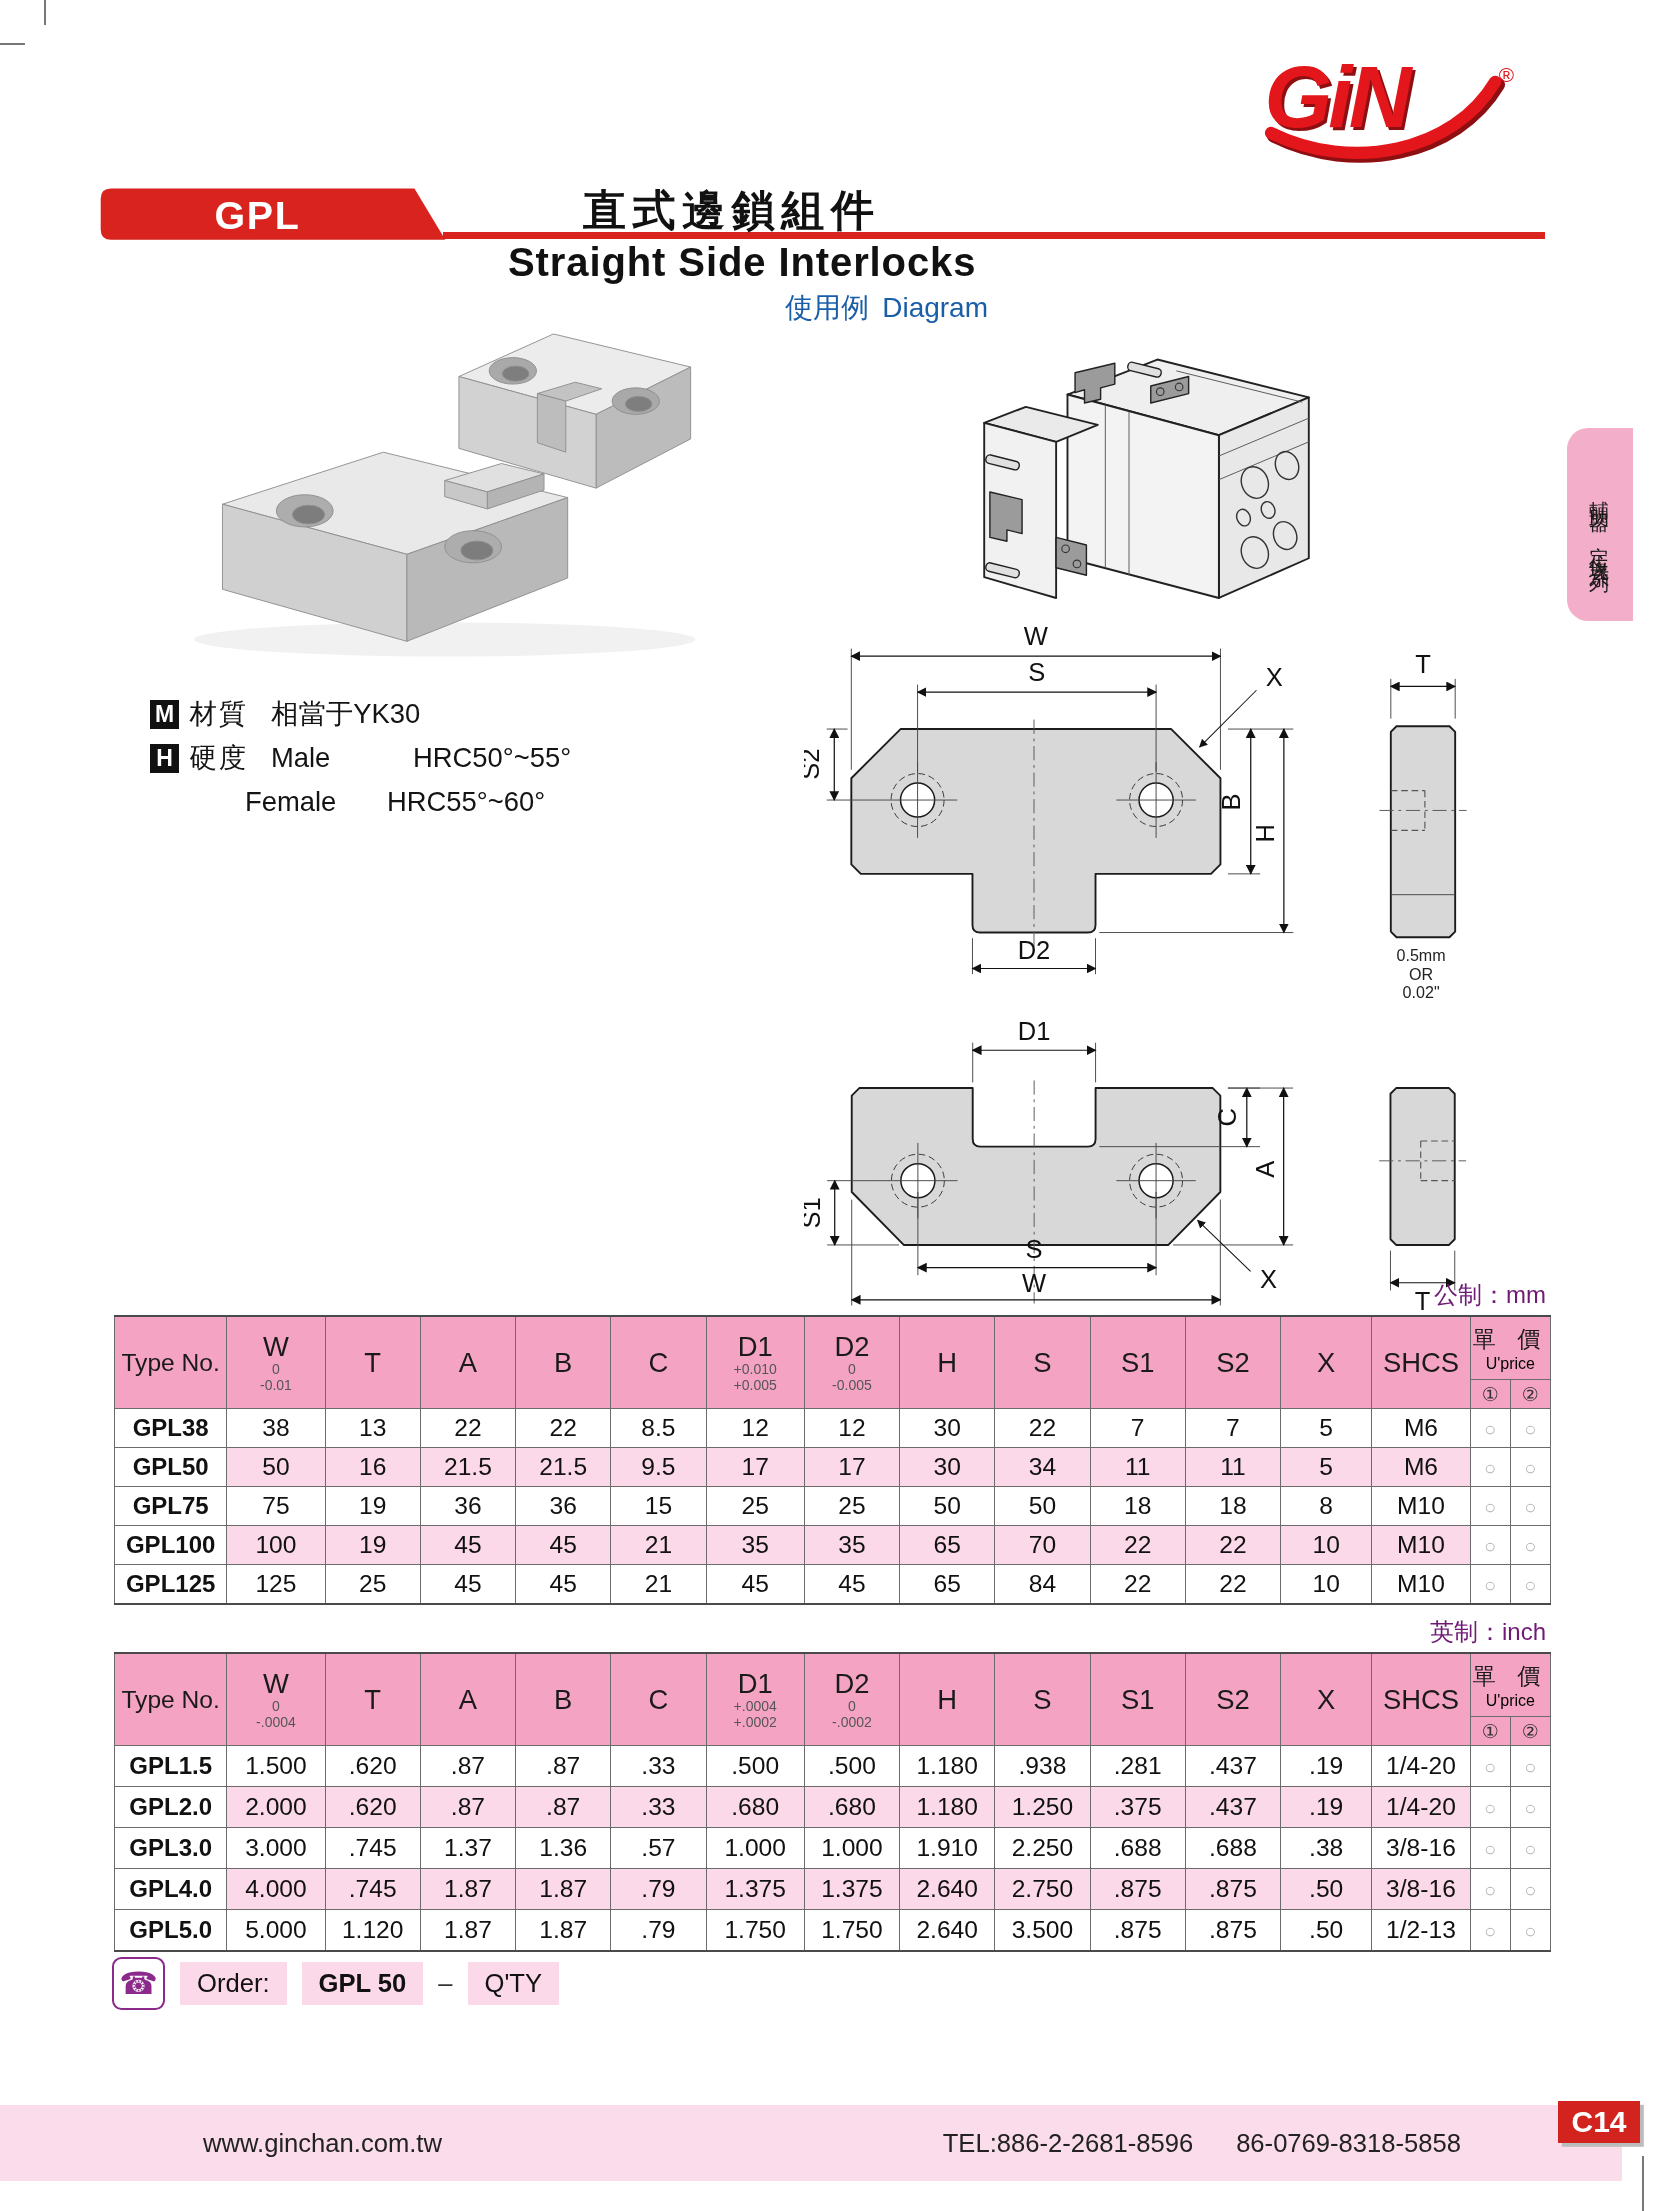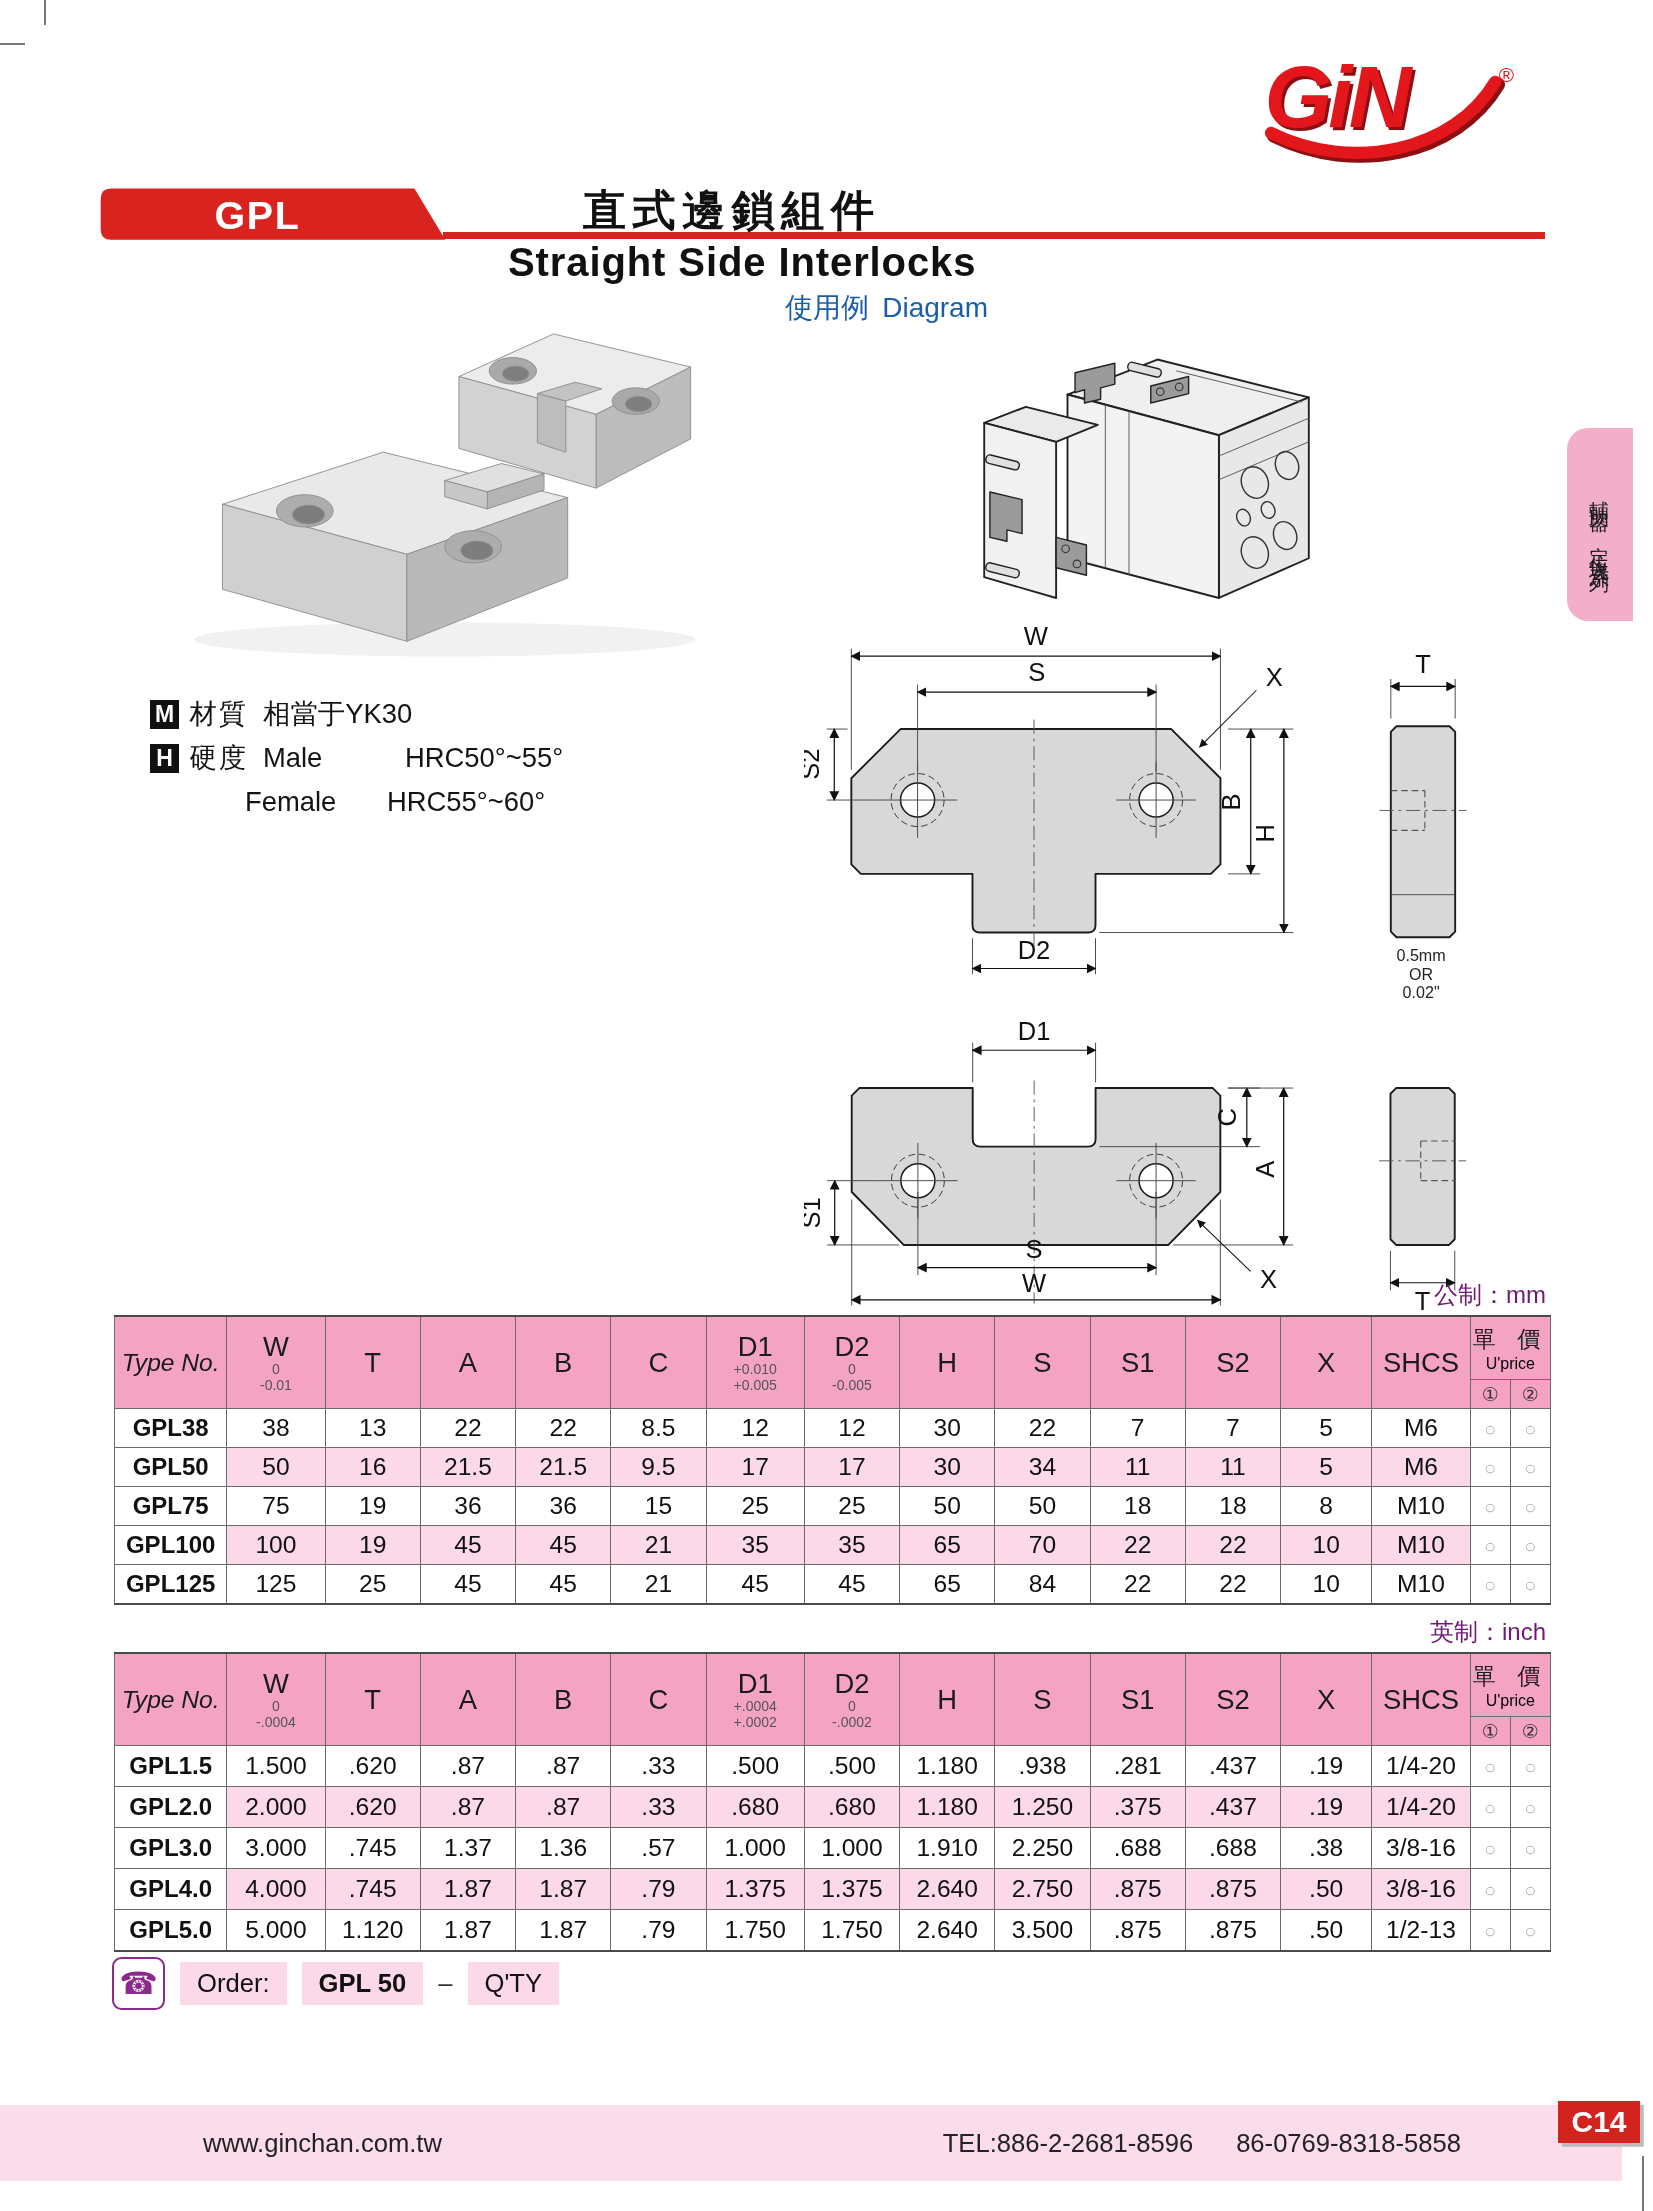--- a/index.html
+++ b/index.html
@@ -21,21 +21,21 @@
   .title-zh{font-size:43px;font-weight:bold;letter-spacing:6.6px;color:#111;}
   .title-en{font-size:40px;font-weight:bold;color:#111;margin-left:21px;letter-spacing:0.9px;}
   
   .diagram-label{position:absolute;left:785px;top:289px;font-size:28px;color:var(--blue);}
   .diagram-label .en{margin-left:13.2px;}
   
   .material{position:absolute;left:150px;top:692px;font-size:27.4px;color:#141414;}
   .mat-line{height:44px;display:flex;align-items:center;}
   .mbadge{display:inline-flex;width:29px;height:29px;background:#111;color:#fff;
           font-size:23px;font-weight:bold;align-items:center;justify-content:center;margin-right:10.4px;}
-  .mlbl{margin-right:15px;letter-spacing:1.9px;}
+  .mlbl{margin-right:23px;letter-spacing:1.9px;}
   .mcol{display:inline-block;width:142px;}
   .indent{padding-left:95px;}
   
   svg{font-family:"Liberation Sans",sans-serif;}
   .dwg{position:absolute;}
   .part{fill:var(--partgray);stroke:#1c1c1c;stroke-width:2;stroke-linejoin:round;}
   .hole{fill:#fff;stroke:#1c1c1c;stroke-width:1.6;}
   .dashc{fill:none;stroke:#333;stroke-width:1;stroke-dasharray:7 4;}
   .thin{stroke:#444;stroke-width:1;fill:none;}
   .dim1{stroke:#111;stroke-width:1.3;marker-start:url(#ah1);marker-end:url(#ah1);}
@@ -49,21 +49,21 @@
   
   .unit-label{position:absolute;left:1088px;width:458px;text-align:right;font-size:24px;color:#701a75;}
   
   .ctable{position:absolute;left:114px;border-collapse:collapse;table-layout:fixed;width:1437px;
           border:1.9px solid #4a4a4a;border-top:2.8px solid #4a4a4a;border-bottom:2.8px solid #4a4a4a;}
   .ctable th,.ctable td{border:0.9px solid #6b6b6b;text-align:center;vertical-align:middle;padding:0;}
   .ctable thead th{background:var(--pinkH);font-weight:normal;}
   .ctable thead tr:first-child th{height:62px;}
   .ctable thead tr:last-child th{height:28px;font-size:19px;color:#333;}
   .hmain{font-size:27.4px;color:#1a1a1a;line-height:28px;}
-  .htype{font-size:24.6px;font-style:italic;}
+  .htype{font-size:24.6px;}
   .tol{font-size:14px;color:#555;line-height:16px;}
   .pzh{font-size:23px;letter-spacing:7.6px;color:#1a1a1a;}
   .pen{font-size:16px;color:#000000;}
   .ctable tbody td{font-size:24.6px;color:#111;height:38px;background:#fff;}
   #inch-table tbody td{height:40px;}
   .ctable td.type{font-weight:bold;font-size:24px;}
   .ctable tr.shaded td.dval{background:var(--pinkR);}
   .pmark{font-size:20px;color:#b5b5b5;line-height:20px;}
   
   .order{position:absolute;left:112px;top:1957px;display:flex;align-items:center;gap:15px;}

